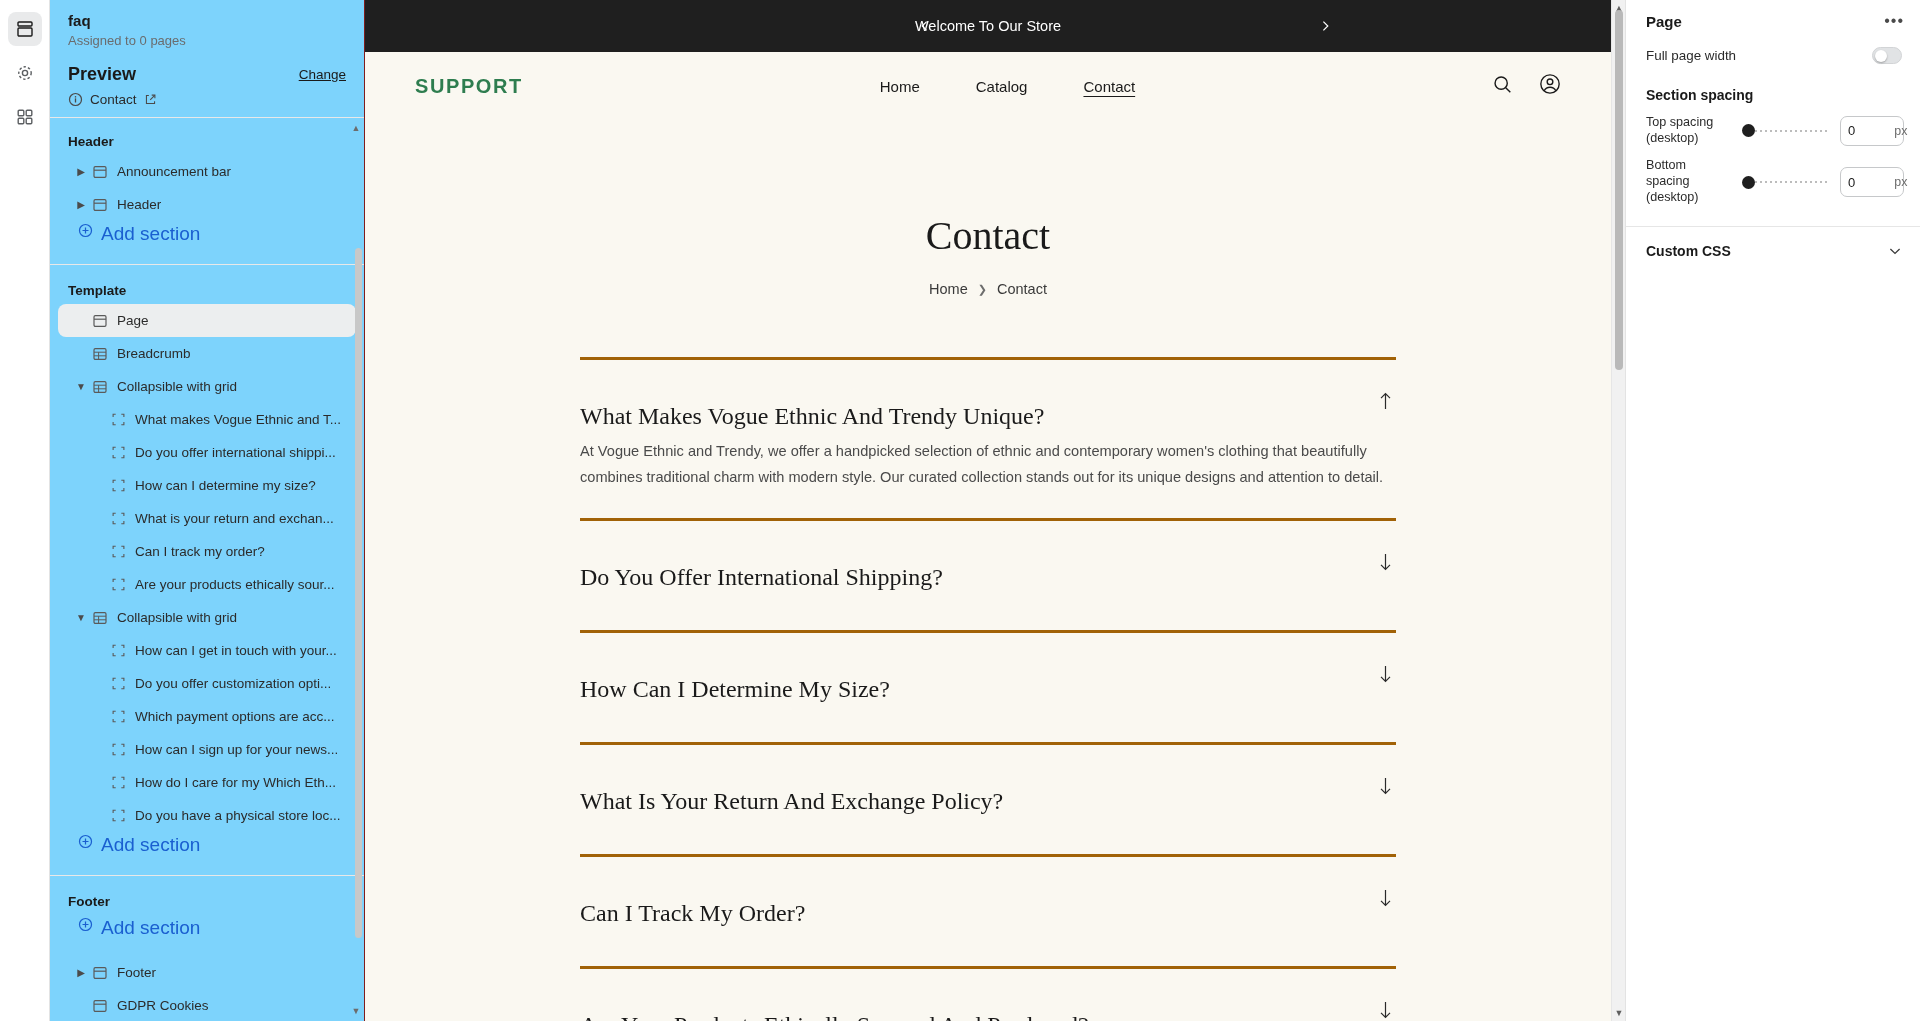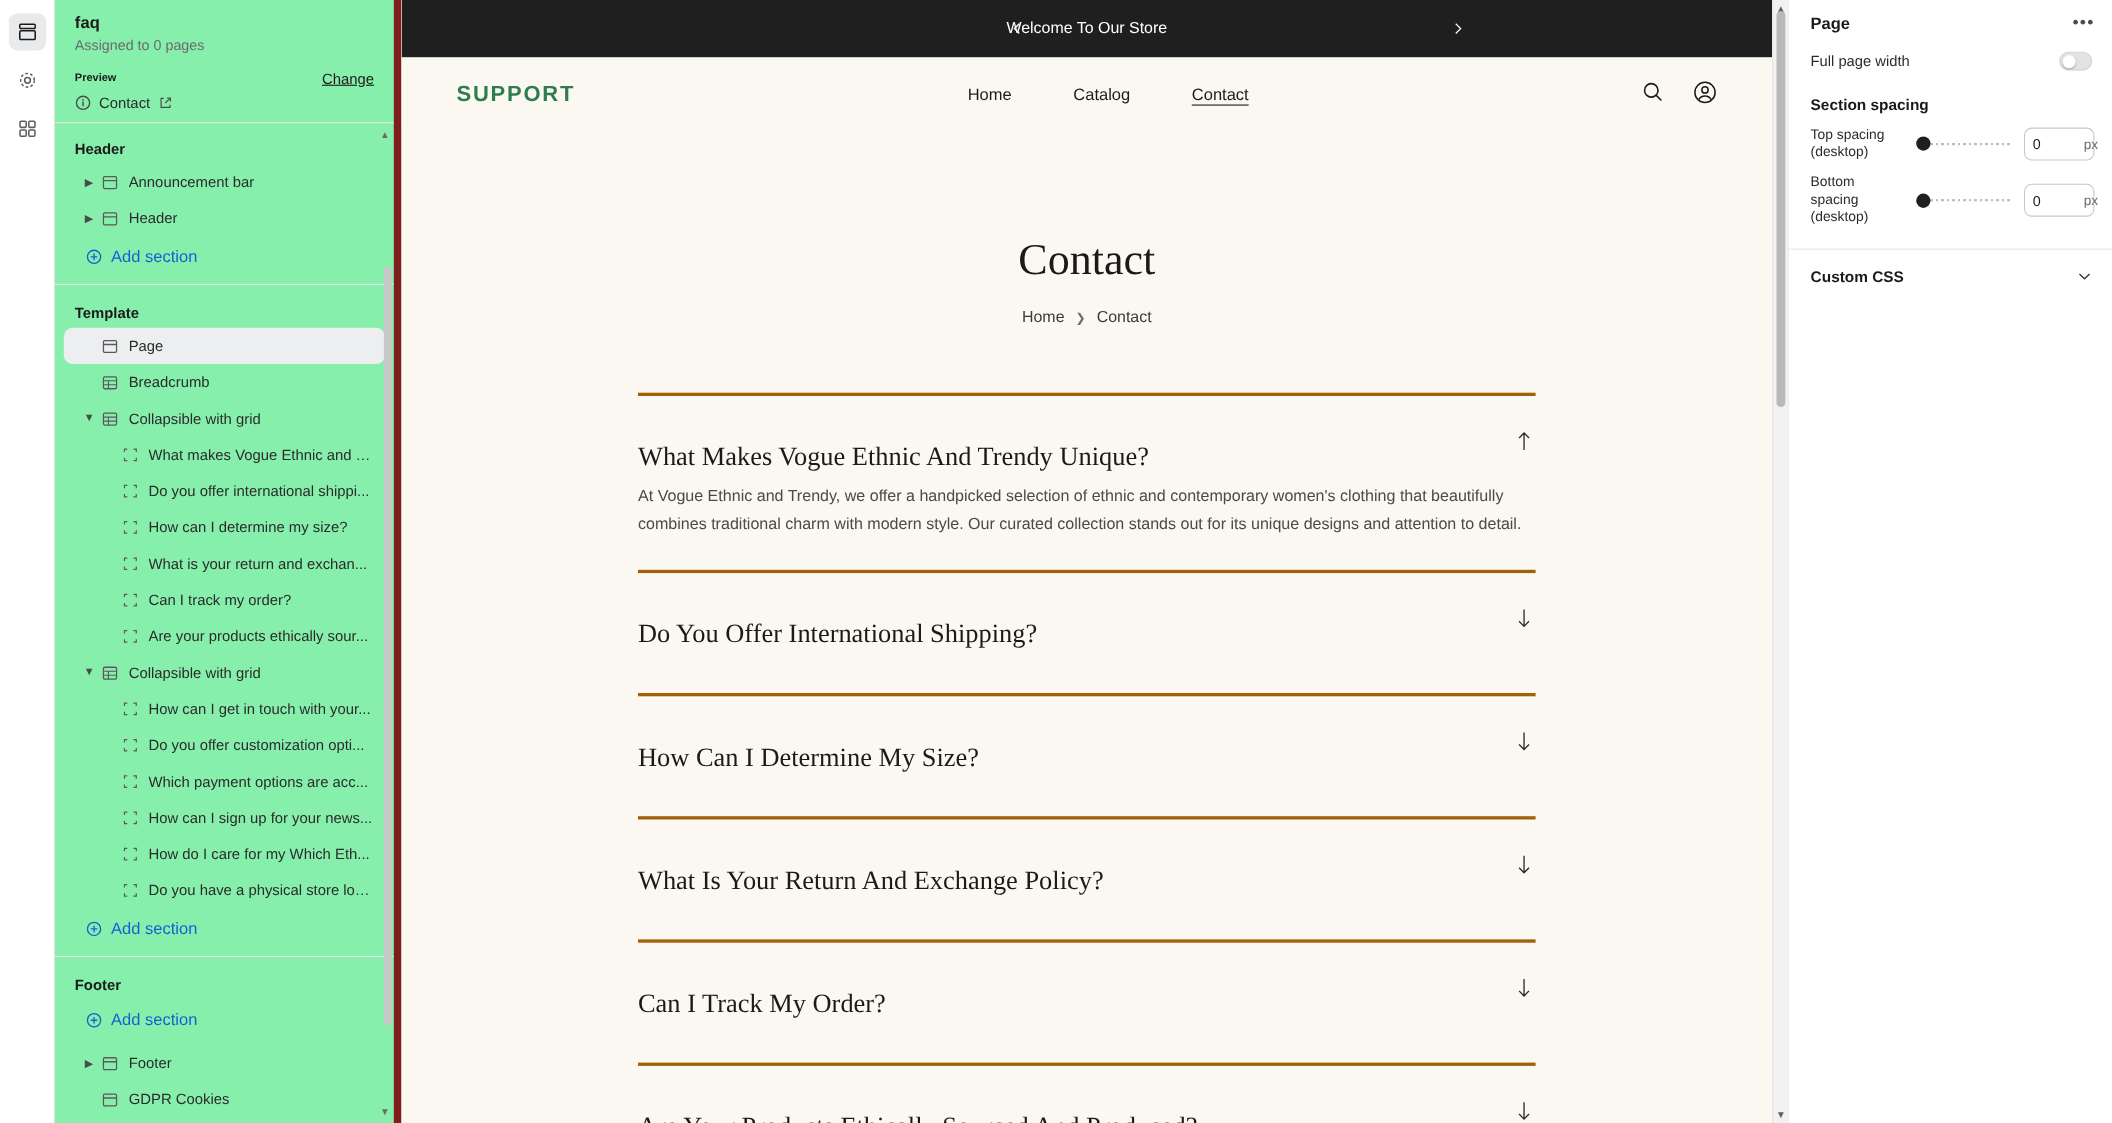--- a/index.html
+++ b/index.html
@@ -32,38 +32,38 @@
     border-radius: 8px;
     color: #5c5f62;
     cursor: pointer;
   }
   .rail-btn.active { background: #e9eaeb; color: #1a1a1a; }
 
   
   .sidebar {
     width: 315px;
     flex: 0 0 315px;
-    background: #86efac;
-    border-right: 7px solid #7f1d1d;
+    background: #7dd3fc;
+    border-right: 1px solid #7f1d1d;
     display: flex; flex-direction: column;
     position: relative;
     overflow: hidden;
   }
   .sb-head { padding: 12px 18px 6px 18px; }
   .sb-title { font-size: 15px; font-weight: 600; color: #1a1a1a; letter-spacing: .1px;}
   .sb-sub { font-size: 13px; color: #6a6c6e; margin-top: 4px; }
 
   .sb-preview {
     padding: 10px 18px 10px 18px;
     border-bottom: 1px solid #e8e8e8;
   }
   .sb-preview-row {
     display: flex; align-items: center; justify-content: space-between;
   }
-  .sb-preview-label { font-size: 10px; font-weight: 600; color: #1a1a1a; }
+  .sb-preview-label { font-size: 18px; font-weight: 600; color: #1a1a1a; }
   .sb-change { font-size: 13.5px; color: #1a1a1a; text-decoration: underline; cursor: pointer; }
   .sb-preview-value {
     display: flex; align-items: center; gap: 7px;
     margin-top: 7px;
     font-size: 13.5px; color: #2b2b2b;
   }
   .ext-icon { color: #4a4a4a; }
 
   .sb-scroll {
     flex: 1;
@@ -93,25 +93,25 @@
     color: #4b4b4b; font-size: 10px;
   }
   .tr-icon {
     width: 20px; flex: 0 0 20px;
     display: flex; align-items: center; justify-content: center;
     color: #5a5a5a; margin-right: 7px;
   }
   .tr-label { overflow: hidden; text-overflow: ellipsis; }
   .indent-1 { padding-left: 32px; }
   .add-section {
-    display: flex; align-items: center; gap: 8px;
+    display: flex; align-items: flex-start; gap: 8px;
     padding: 0 10px 0 20px;
     height: 33px;
     margin: 2px 8px 6px 8px;
-    font-size: 15px; color: #1a5fd0; font-weight: 500;
+    font-size: 19px; color: #1a5fd0; font-weight: 500;
     cursor: pointer; border-radius: 8px;
   }
   .sep { height: 1px; background: #e8e8e8; margin: 8px 0; }
 
   .sb-scrollbar {
     position: absolute; right: 2px; top: 130px;
     width: 7px; height: 690px;
     background: #c8c8c8; border-radius: 4px;
   }
   .sb-arrow {

